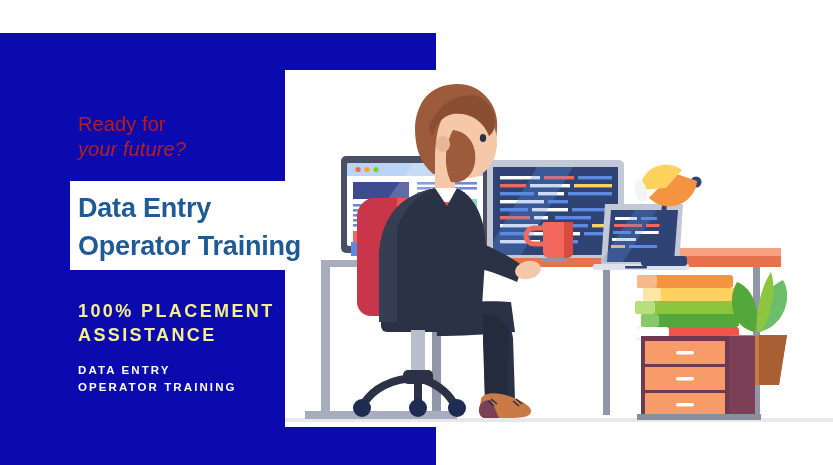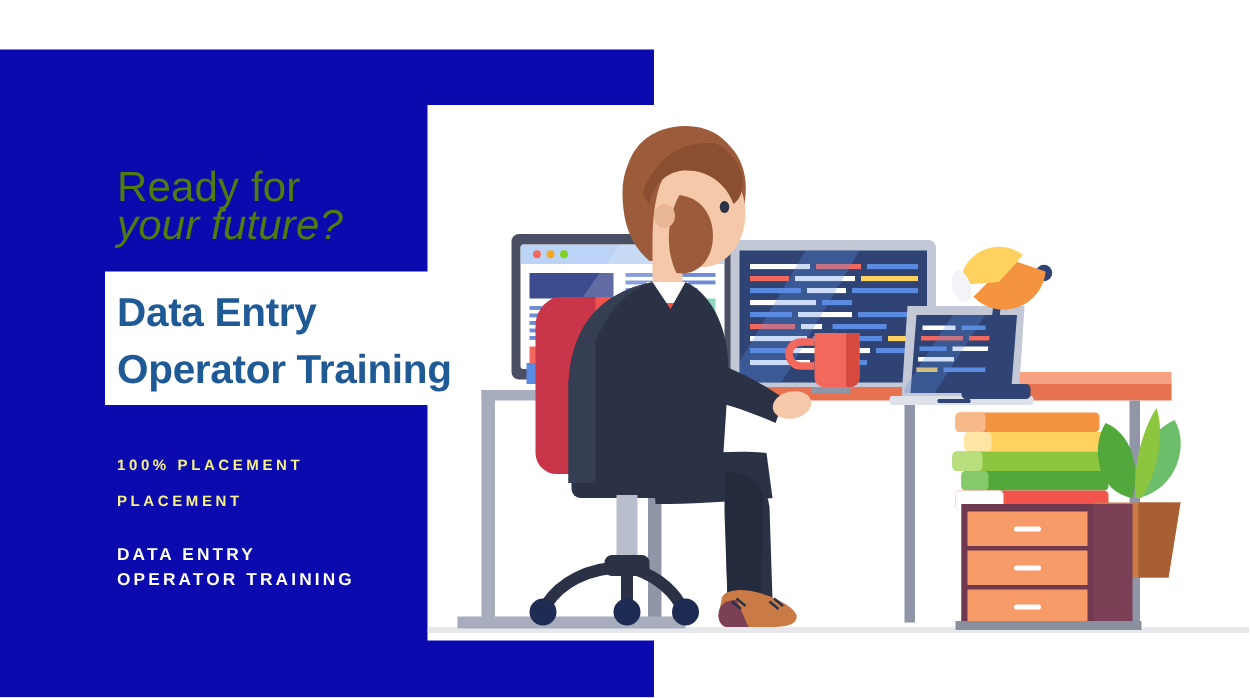--- a/index.html
+++ b/index.html
@@ -11,30 +11,30 @@
   .blue-main{position:absolute;left:0;top:33px;width:436px;height:399px;background:#0A0AAE;}
   .blue-bottom{position:absolute;left:0;top:427px;width:436px;height:38px;background:#0A0AAE;}
 
   
   .white-panel{position:absolute;left:285px;top:70px;width:548px;height:357px;background:#ffffff;}
 
   
   .white-band{position:absolute;left:70px;top:181px;width:240px;height:89px;background:#ffffff;}
 
   
-  .kicker{position:absolute;left:78px;top:112px;width:240px;color:#4d7c0f;
-          font-size:28px;line-height:25px;font-weight:400;letter-spacing:.1px;}
+  .kicker{position:absolute;left:78px;top:112px;width:240px;color:#b91c1c;
+          font-size:20px;line-height:25px;font-weight:400;letter-spacing:.1px;}
   .kicker .l2{display:block;font-style:italic;}
 
   .headline{position:absolute;left:78px;top:189px;width:300px;color:#1F5A96;
             font-size:27px;line-height:38px;font-weight:700;letter-spacing:-.2px;white-space:nowrap;}
   .headline .l2{display:block;}
 
   .promo{position:absolute;left:78px;top:299px;width:300px;color:#F6F08A;
-         font-size:10px;line-height:24px;font-weight:700;letter-spacing:2.4px;}
+         font-size:18px;line-height:24px;font-weight:700;letter-spacing:2.4px;}
   .promo .l2{display:block;}
 
   .sub{position:absolute;left:78px;top:362px;width:300px;color:#ffffff;
        font-size:11.5px;line-height:17px;font-weight:700;letter-spacing:2.1px;}
   .sub .l2{display:block;}
 
   
   .illus{position:absolute;left:285px;top:70px;width:548px;height:357px;}
   .illus svg{display:block;width:548px;height:357px;}
 </style>
@@ -277,21 +277,21 @@
     <span class="l2">your future?</span>
   </div>
 
   <div class="headline">
     <span>Data Entry</span>
     <span class="l2">Operator Training</span>
   </div>
 
   <div class="promo">
     <span>100% PLACEMENT</span>
-    <span class="l2">PLACEMENT</span>
+    <span class="l2">ASSISTANCE</span>
   </div>
 
   <div class="sub">
     <span>DATA ENTRY</span>
     <span class="l2">OPERATOR TRAINING</span>
   </div>
 
 </div>
 
 </body></html>

